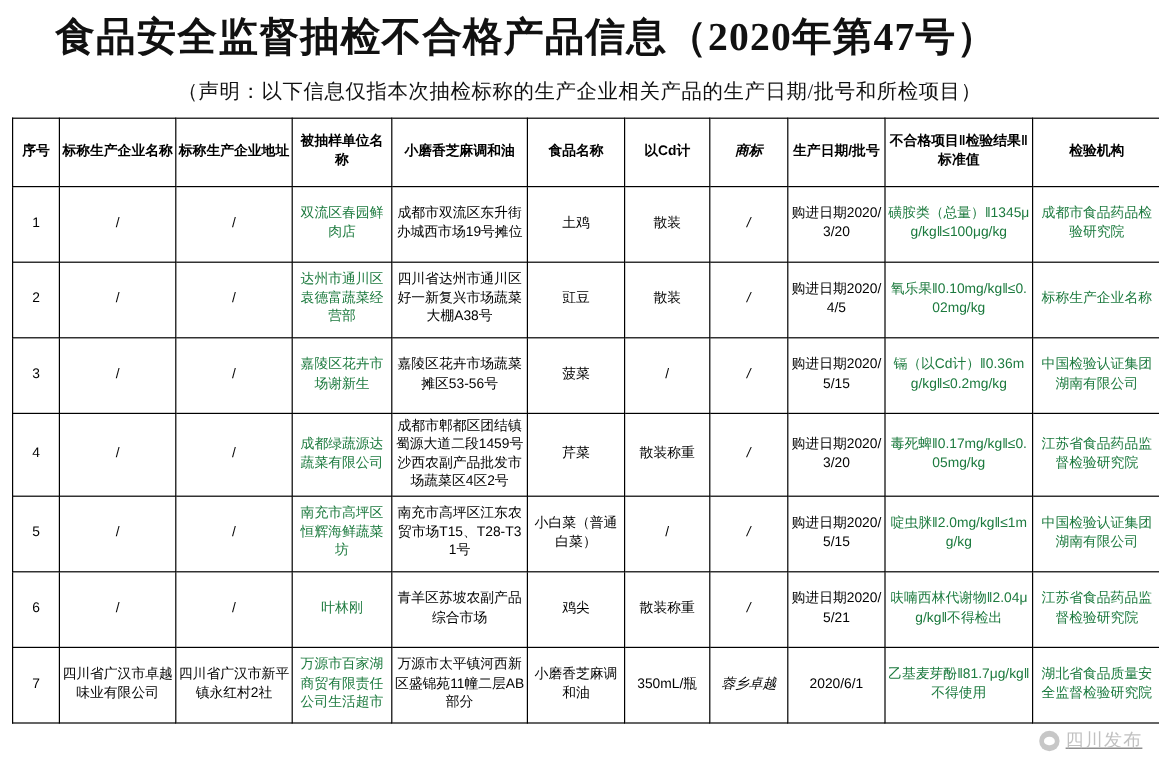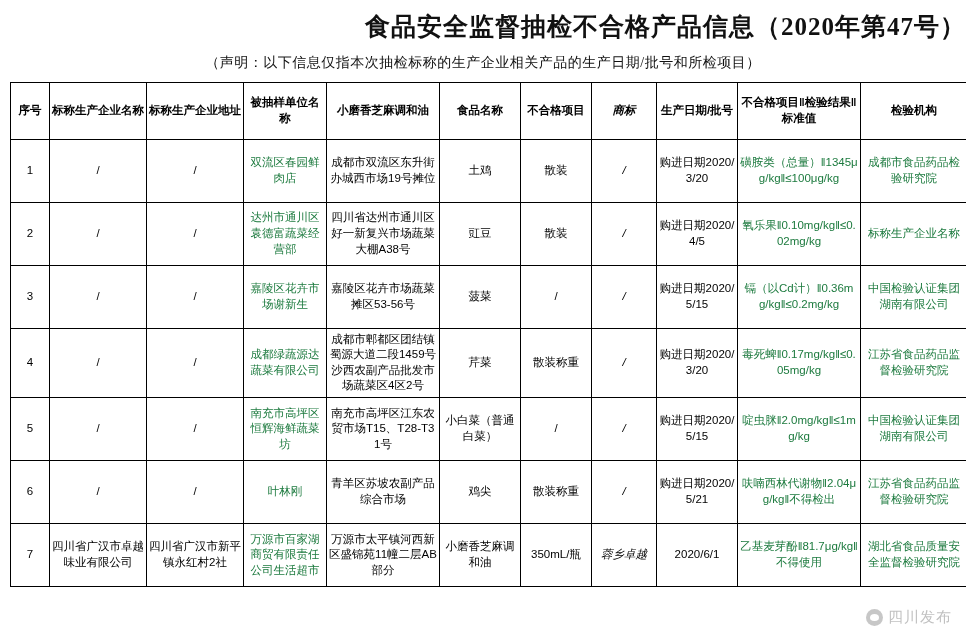--- a/index.html
+++ b/index.html
@@ -15,34 +15,34 @@
     overflow: hidden;
     position: relative;
   }
   .page {
     width: 966px;
     height: 633px;
     position: relative;
     box-sizing: border-box;
   }
   .doc-title {
-    text-align: right;
+    text-align: left;
     font-family: "Liberation Serif", serif;
     font-weight: bold;
-    font-size: 25px;
+    font-size: 33px;
     letter-spacing: 1px;
     padding-top: 10px;
     line-height: 1.35;
     color: #111;
     padding-left: 46px;
   }
   .doc-subtitle {
     text-align: center;
     font-family: "Liberation Serif", serif;
-    font-size: 14px;
+    font-size: 17px;
     padding-top: 10px;
     padding-bottom: 10px;
     color: #111;
     letter-spacing: 0.5px;
   }
   .table-wrap {
     padding: 0 10px;
   }
   table.data {
     width: 946px;
@@ -83,20 +83,21 @@
   .green { color: #1c7a3e; }
   .watermark {
     position: absolute;
     right: 14px;
     bottom: 6px;
     display: flex;
     align-items: center;
     gap: 5px;
     opacity: 0.55;
     pointer-events: none;
+    text-decoration: underline;
   }
   .watermark .wm-logo {
     width: 17px;
     height: 17px;
     border-radius: 50%;
     background: #9a9a9a;
     position: relative;
     display: inline-block;
   }
   .watermark .wm-logo::after {
@@ -127,21 +128,21 @@
   <div class="table-wrap">
     <table class="data">
       <thead>
         <tr>
           <th class="col-0">序号</th>
           <th class="col-1">标称生产企业名称</th>
           <th class="col-2">标称生产企业地址</th>
           <th class="col-3">被抽样单位名称</th>
           <th class="col-4">小磨香芝麻调和油</th>
           <th class="col-5">食品名称</th>
-          <th class="col-6">不合格项目</th>
+          <th class="col-6">以Cd计</th>
           <th class="col-7">商标</th>
           <th class="col-8">生产日期/批号</th>
           <th class="col-9">不合格项目‖检验结果‖标准值</th>
           <th class="col-10">检验机构</th>
 
         </tr>
       </thead>
       <tbody>
 
         <tr>

